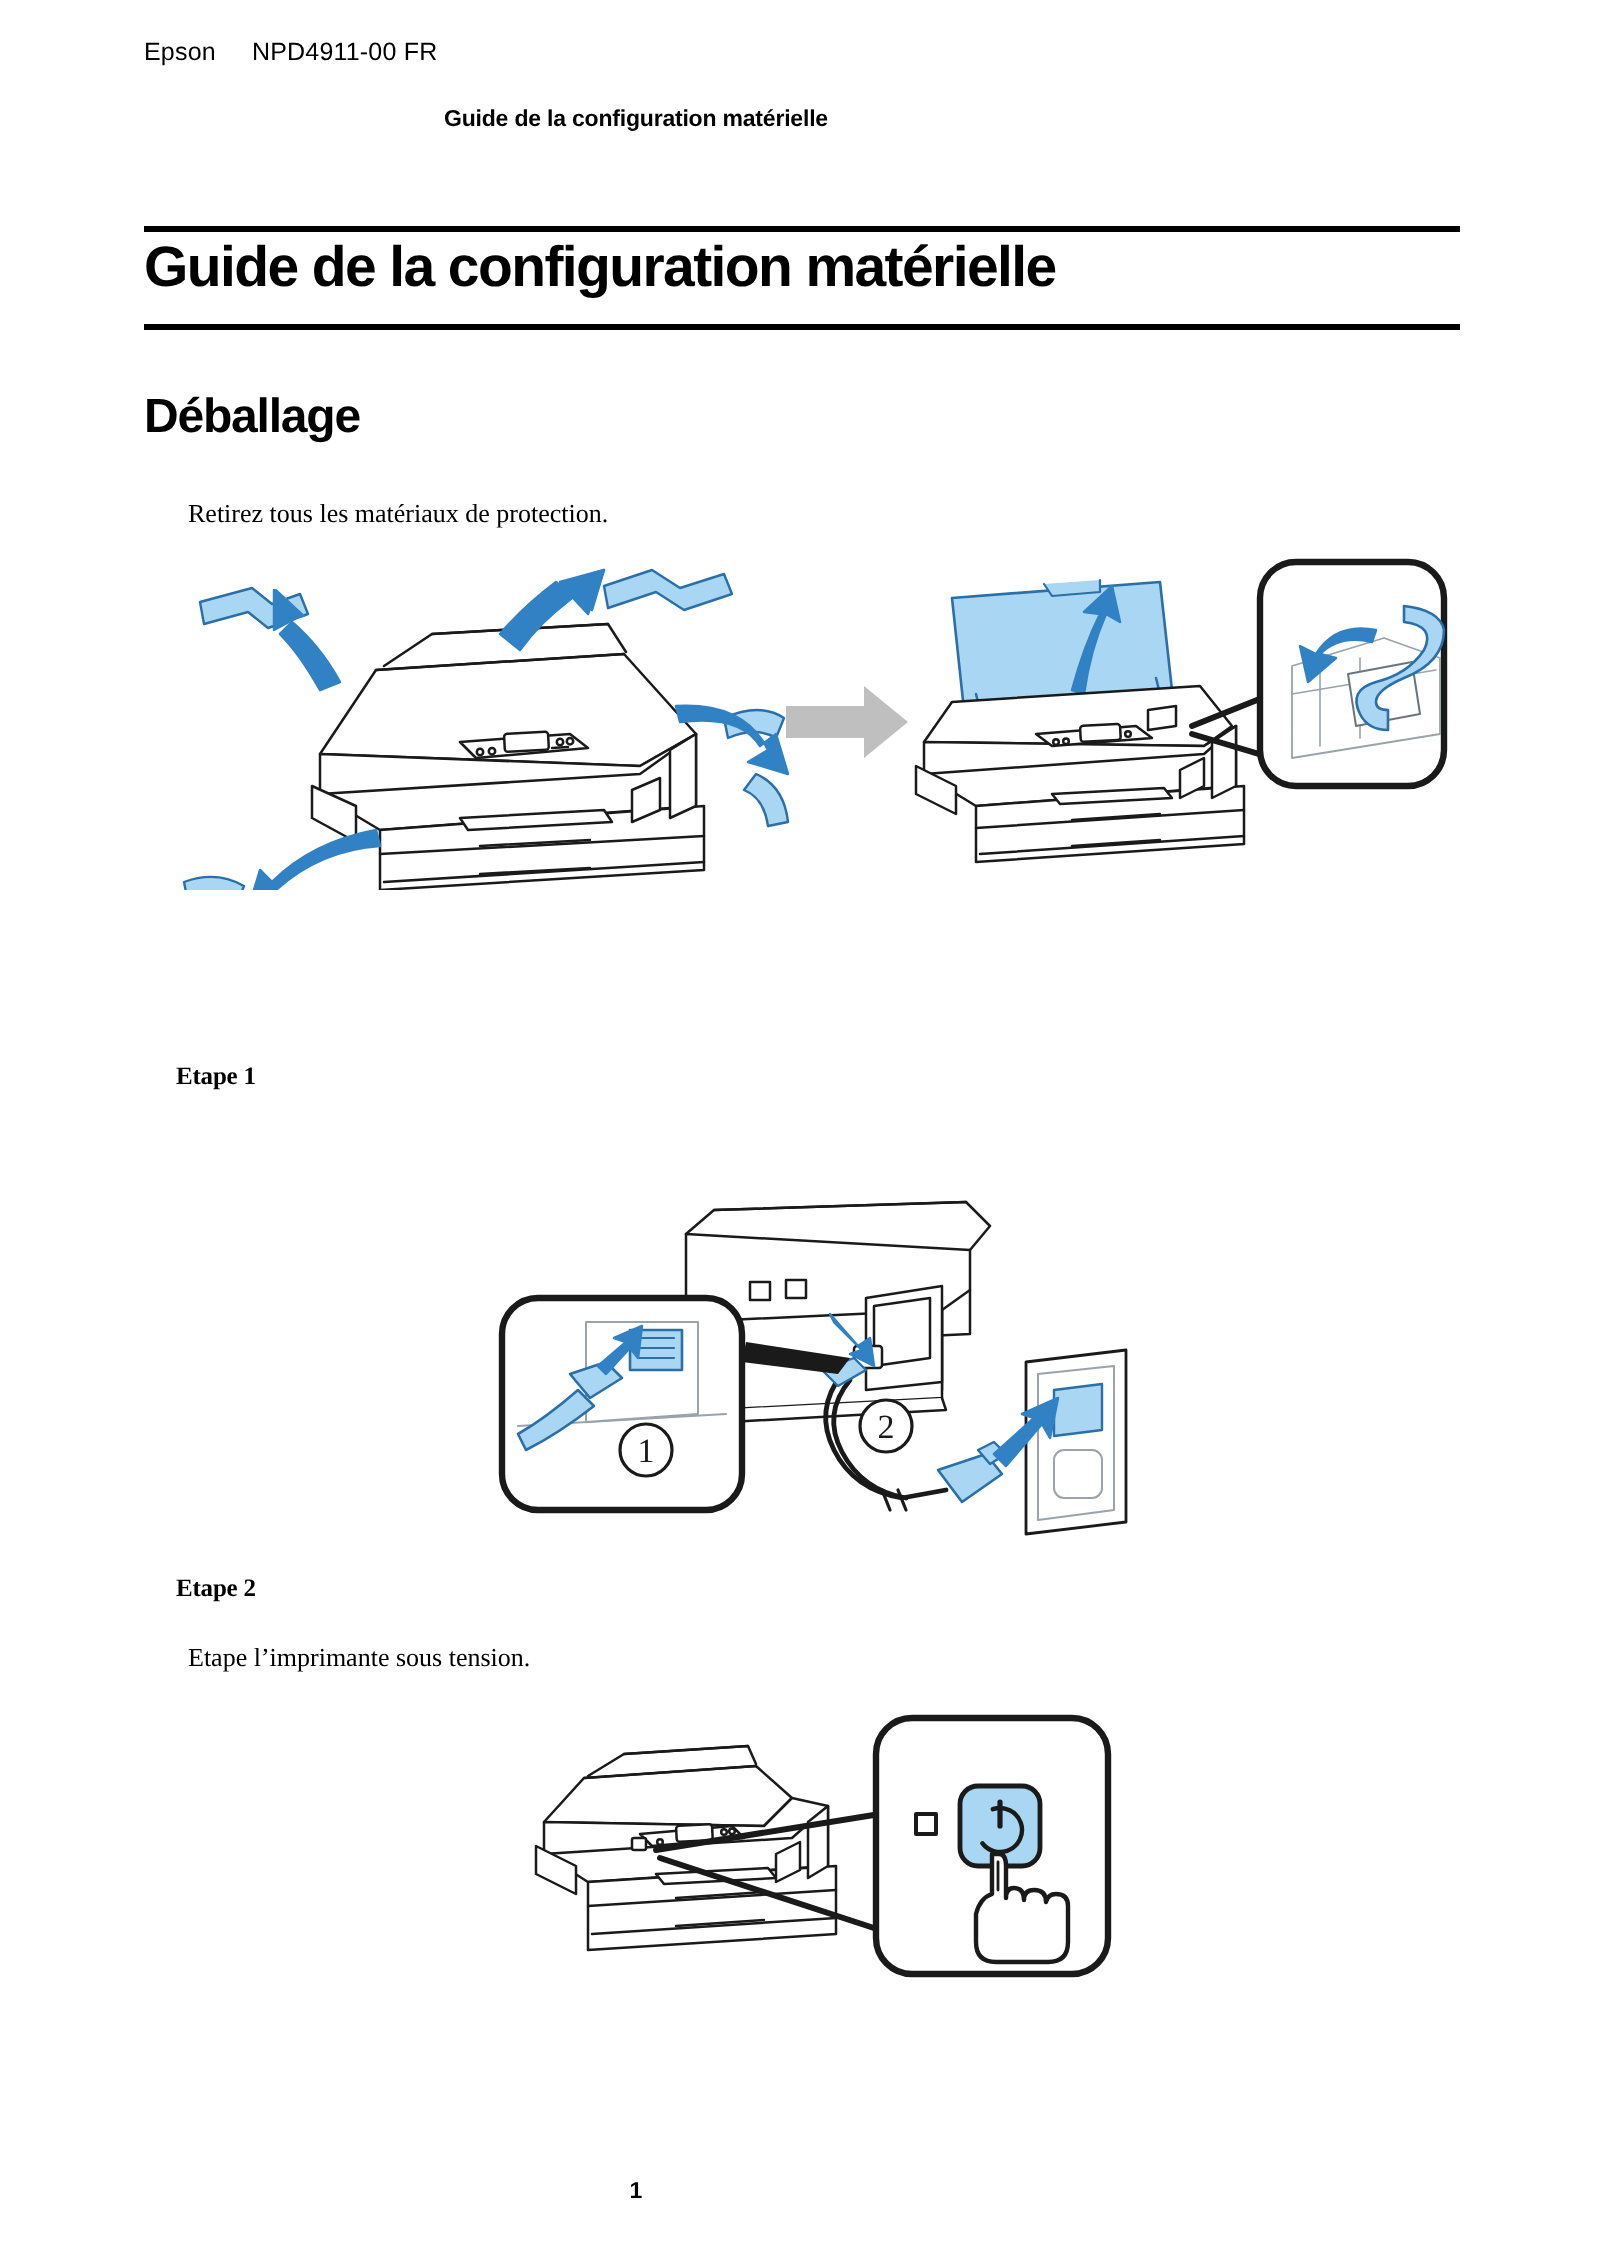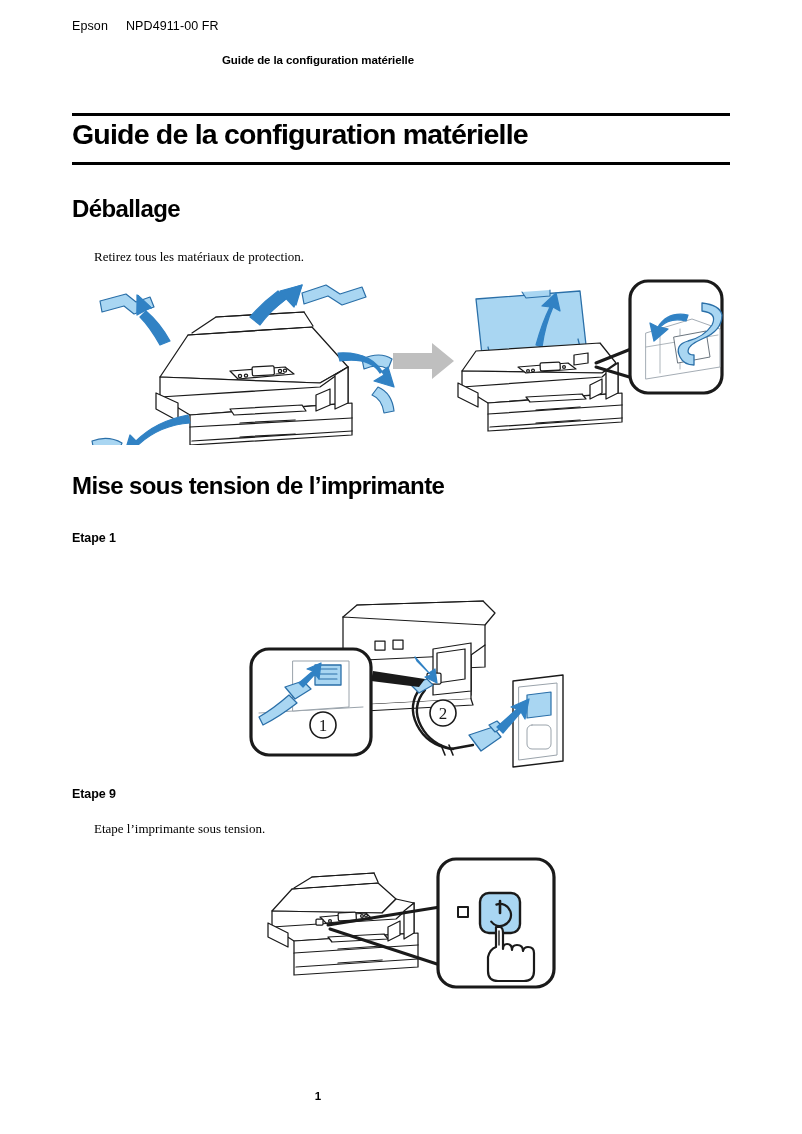--- a/index.html
+++ b/index.html
@@ -70,22 +70,22 @@
     position: absolute;
     left: 72px;
     font-family: "Liberation Sans", sans-serif;
     font-weight: bold;
     font-size: 24px;
     letter-spacing: -0.6px;
     white-space: nowrap;
   }
   .h2 {
     position: absolute;
-    left: 72px;
-    font-family: Liberation Sans, sans-serif;
+    left: 88px;
+    font-family: Liberation Serif, serif;
     font-weight: bold;
     font-size: 12.5px;
     letter-spacing: -0.1px;
     white-space: nowrap;
   }
   .body-text {
     position: absolute;
     left: 72px;
     font-family: Liberation Serif, serif;
     font-size: 13px;
@@ -231,21 +231,20 @@
         <path d="M594 62 L626 56 L630 82 L598 88 Z" fill="#ffffff" stroke="#6b757e" stroke-width="1"></path>
 
         <path d="M622 36 Q638 38 632 50 Q624 62 608 66 Q594 70 600 82 Q604 90 614 90
                  L614 80 Q608 80 608 76 Q608 70 622 64 Q642 56 642 40 Q640 30 622 28 Z" fill="#a9d6f2" stroke="#2a6fa8" stroke-width="1.3"></path>
 
         <path d="M608 40 Q588 36 578 52 L570 48 L574 66 L588 54 L580 52 Q590 42 606 46 Z" fill="#3182c4" stroke="#3182c4"></path>
       </g>
     </g>
   </svg>
 
-  <div class="h1" style="top:472px">Mise sous tension de l’imprimante</div>
 
   <div class="h2" style="top:531px">Etape 1</div>
 
   <svg class="fig" style="left:245px; top:595px;" width="330" height="185" viewBox="0 0 330 185">
     <g fill="none" stroke="#1a1a1a" stroke-width="1.25" stroke-linejoin="round" stroke-linecap="round">
 
       <g>
         <path d="M98 22 L112 10 L238 6 L250 18 L240 30 L108 34 Z" fill="#ffffff"></path>
         <path d="M112 10 L238 6"></path>
         <path d="M98 22 L98 66 L112 78 L240 72 L240 30 Z" fill="#ffffff"></path>
@@ -303,21 +302,21 @@
       <path d="M224 140 L248 132 L256 142 L236 156 Z" fill="#a9d6f2" stroke="#2a6fa8" stroke-width="1.3"></path>
       <path d="M244 130 L252 126 L258 132 L250 137 Z" fill="#a9d6f2" stroke="#2a6fa8" stroke-width="1.2"></path>
 
       <path d="M252 132 L272 114 L266 112 L284 104 L280 124 L276 117 L258 138 Z" fill="#3182c4" stroke="#3182c4"></path>
 
       <circle cx="198" cy="118" r="13" fill="#ffffff" stroke="#1a1a1a" stroke-width="1.6"></circle>
       <text x="198" y="124" text-anchor="middle" font-family="Liberation Serif, serif" font-size="17" fill="#1a1a1a" stroke="none">2</text>
     </g>
   </svg>
 
-  <div class="h2" style="top:787px">Etape 9</div>
+  <div class="h2" style="top:787px">Etape 2</div>
   <div class="body-text" style="top:821px">Etape l’imprimante sous tension.</div>
 
   <svg class="fig" style="left:258px; top:855px;" width="300" height="150" viewBox="0 0 300 150">
     <g fill="none" stroke="#1a1a1a" stroke-width="1.25" stroke-linejoin="round" stroke-linecap="round">
 
       <g>
         <path d="M14 56 L34 34 L120 28 L138 44 L124 58 Z" fill="#ffffff"></path>
         <path d="M34 34 L120 28"></path>
 
         <path d="M36 33 L54 22 L116 18 L120 27" fill="#ffffff"></path>

